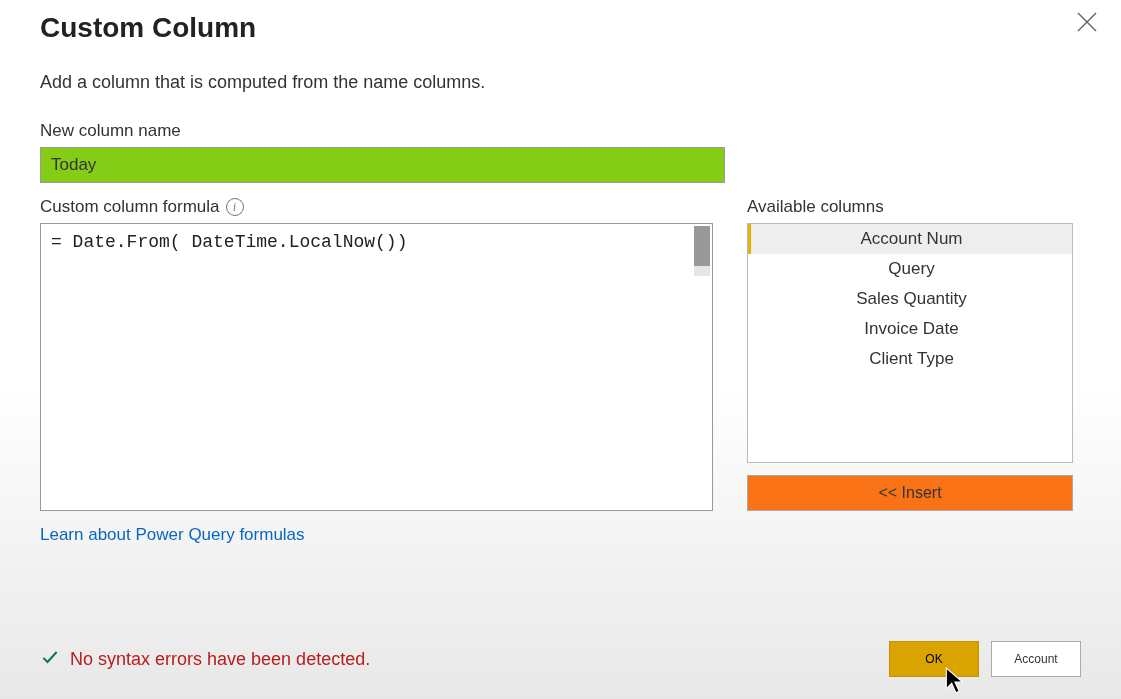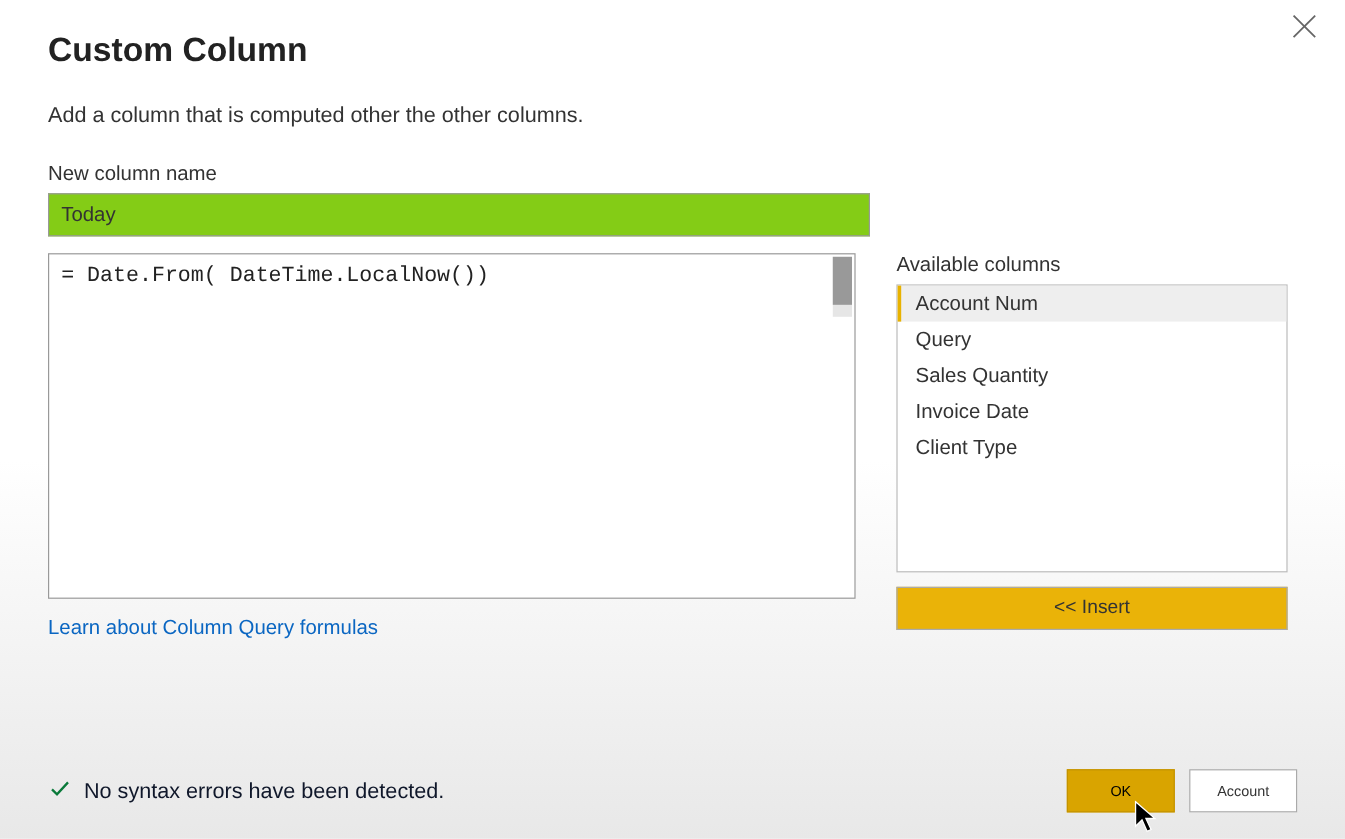--- a/index.html
+++ b/index.html
@@ -9,21 +9,21 @@
     }
     body {
       font-family: "Segoe UI", -apple-system, sans-serif;
       background: linear-gradient(to bottom, #ffffff 0%, #ffffff 55%, #e8e8e8 100%);
       width: 1121px;
       height: 699px;
       position: relative;
       overflow: hidden;
     }
     .dialog {
-      padding: 20px 40px 20px 40px;
+      padding: 6px 40px 20px 40px;
       position: relative;
       height: 100%;
     }
     .close-x {
       position: absolute;
       top: 10px;
       right: 22px;
       width: 24px;
       height: 24px;
       cursor: pointer;
@@ -120,58 +120,59 @@
       font-size: 17px;
       margin-top: 14px;
       display: inline-block;
       cursor: pointer;
     }
     .available-box {
       border: 1px solid #bbb;
       width: 326px;
       height: 240px;
       background: #fff;
+      text-align: center;
     }
     .available-item {
       font-size: 17px;
       color: #333;
       padding: 5px 12px;
       cursor: pointer;
       border-left: 3px solid transparent;
     }
     .available-item.selected {
       background: #eeeeee;
       border-left: 3px solid #e8b200;
     }
     .insert-btn {
       width: 326px;
       height: 36px;
       border: 1px solid #aaa;
-      background: #eab308;
+      background: #f97316;
       font-size: 16px;
       color: #333;
       margin-top: 12px;
       cursor: pointer;
       text-align: center;
     }
     .footer {
       position: absolute;
       bottom: 22px;
       left: 40px;
       right: 40px;
       display: flex;
       align-items: center;
       justify-content: space-between;
     }
     .status {
       display: flex;
       align-items: center;
       gap: 10px;
       font-size: 18px;
-      color: #0f172a;
+      color: #b91c1c;
     }
     .check-icon svg {
       width: 20px;
       height: 20px;
       stroke: #0a7a3a;
       stroke-width: 2.3;
       fill: none;
     }
     .button-row {
       display: flex;
@@ -211,33 +212,37 @@
 <div class="dialog">
 
   <div class="close-x">
     <svg viewBox="0 0 24 24">
       <line x1="3" y1="3" x2="21" y2="21" stroke="#666" stroke-width="1.5"></line>
       <line x1="21" y1="3" x2="3" y2="21" stroke="#666" stroke-width="1.5"></line>
     </svg>
   </div>
 
   <h1 class="title">Custom Column</h1>
-  <p class="subtitle">Add a column that is computed other the other columns.</p>
+  <p class="subtitle">Add a column that is computed from the name columns.</p>
 
   <div class="field-label">New column name</div>
   <input class="name-input" type="text" value="Today" style="">
 
   <div class="columns-row">
     <div class="left-col">
+      <div class="field-label">
+        <span>Custom column formula</span>
+        <span class="info-icon">i</span>
+      </div>
       <div class="formula-box">
         <span>= Date.From( DateTime.LocalNow())</span>
         <div class="scrollbar-track"></div>
         <div class="scrollbar-thumb"></div>
       </div>
-      <a class="learn-link">Learn about Column Query formulas</a>
+      <a class="learn-link">Learn about Power Query formulas</a>
     </div>
 
     <div class="right-col">
       <div class="field-label">Available columns</div>
       <div class="available-box">
         <div class="available-item selected">Account Num</div>
         <div class="available-item">Query</div>
         <div class="available-item">Sales Quantity</div>
         <div class="available-item">Invoice Date</div>
         <div class="available-item">Client Type</div>

